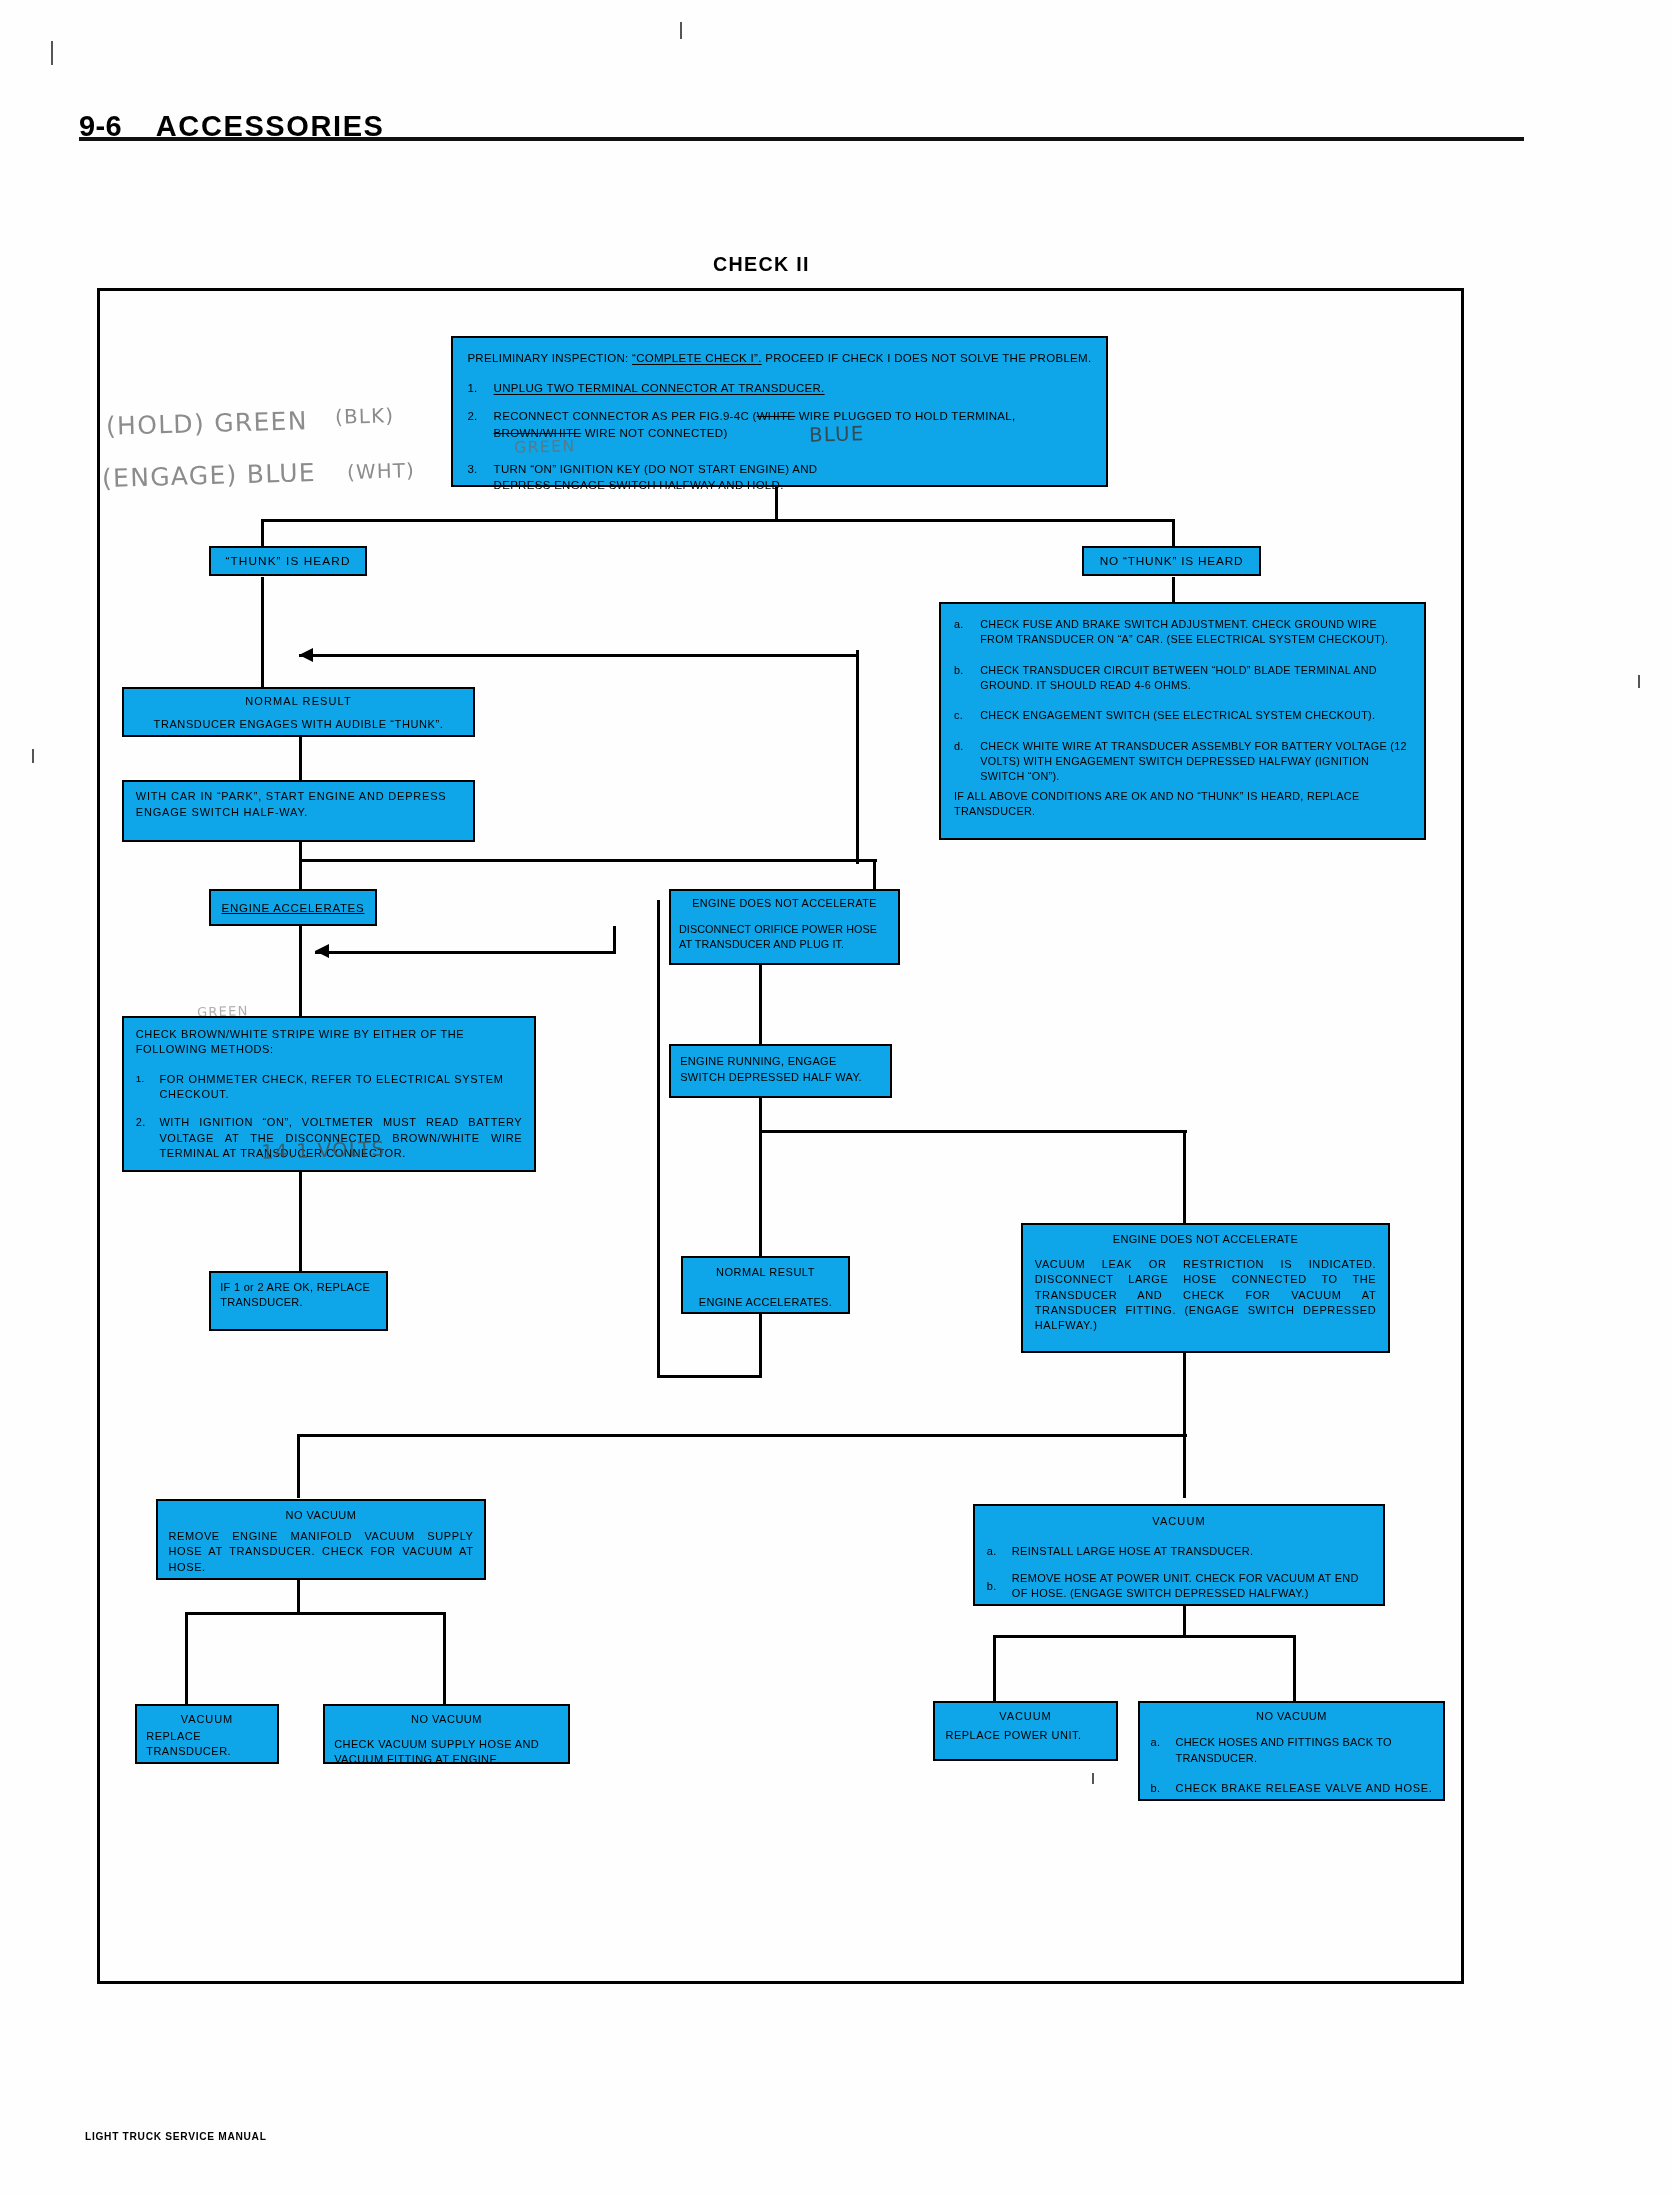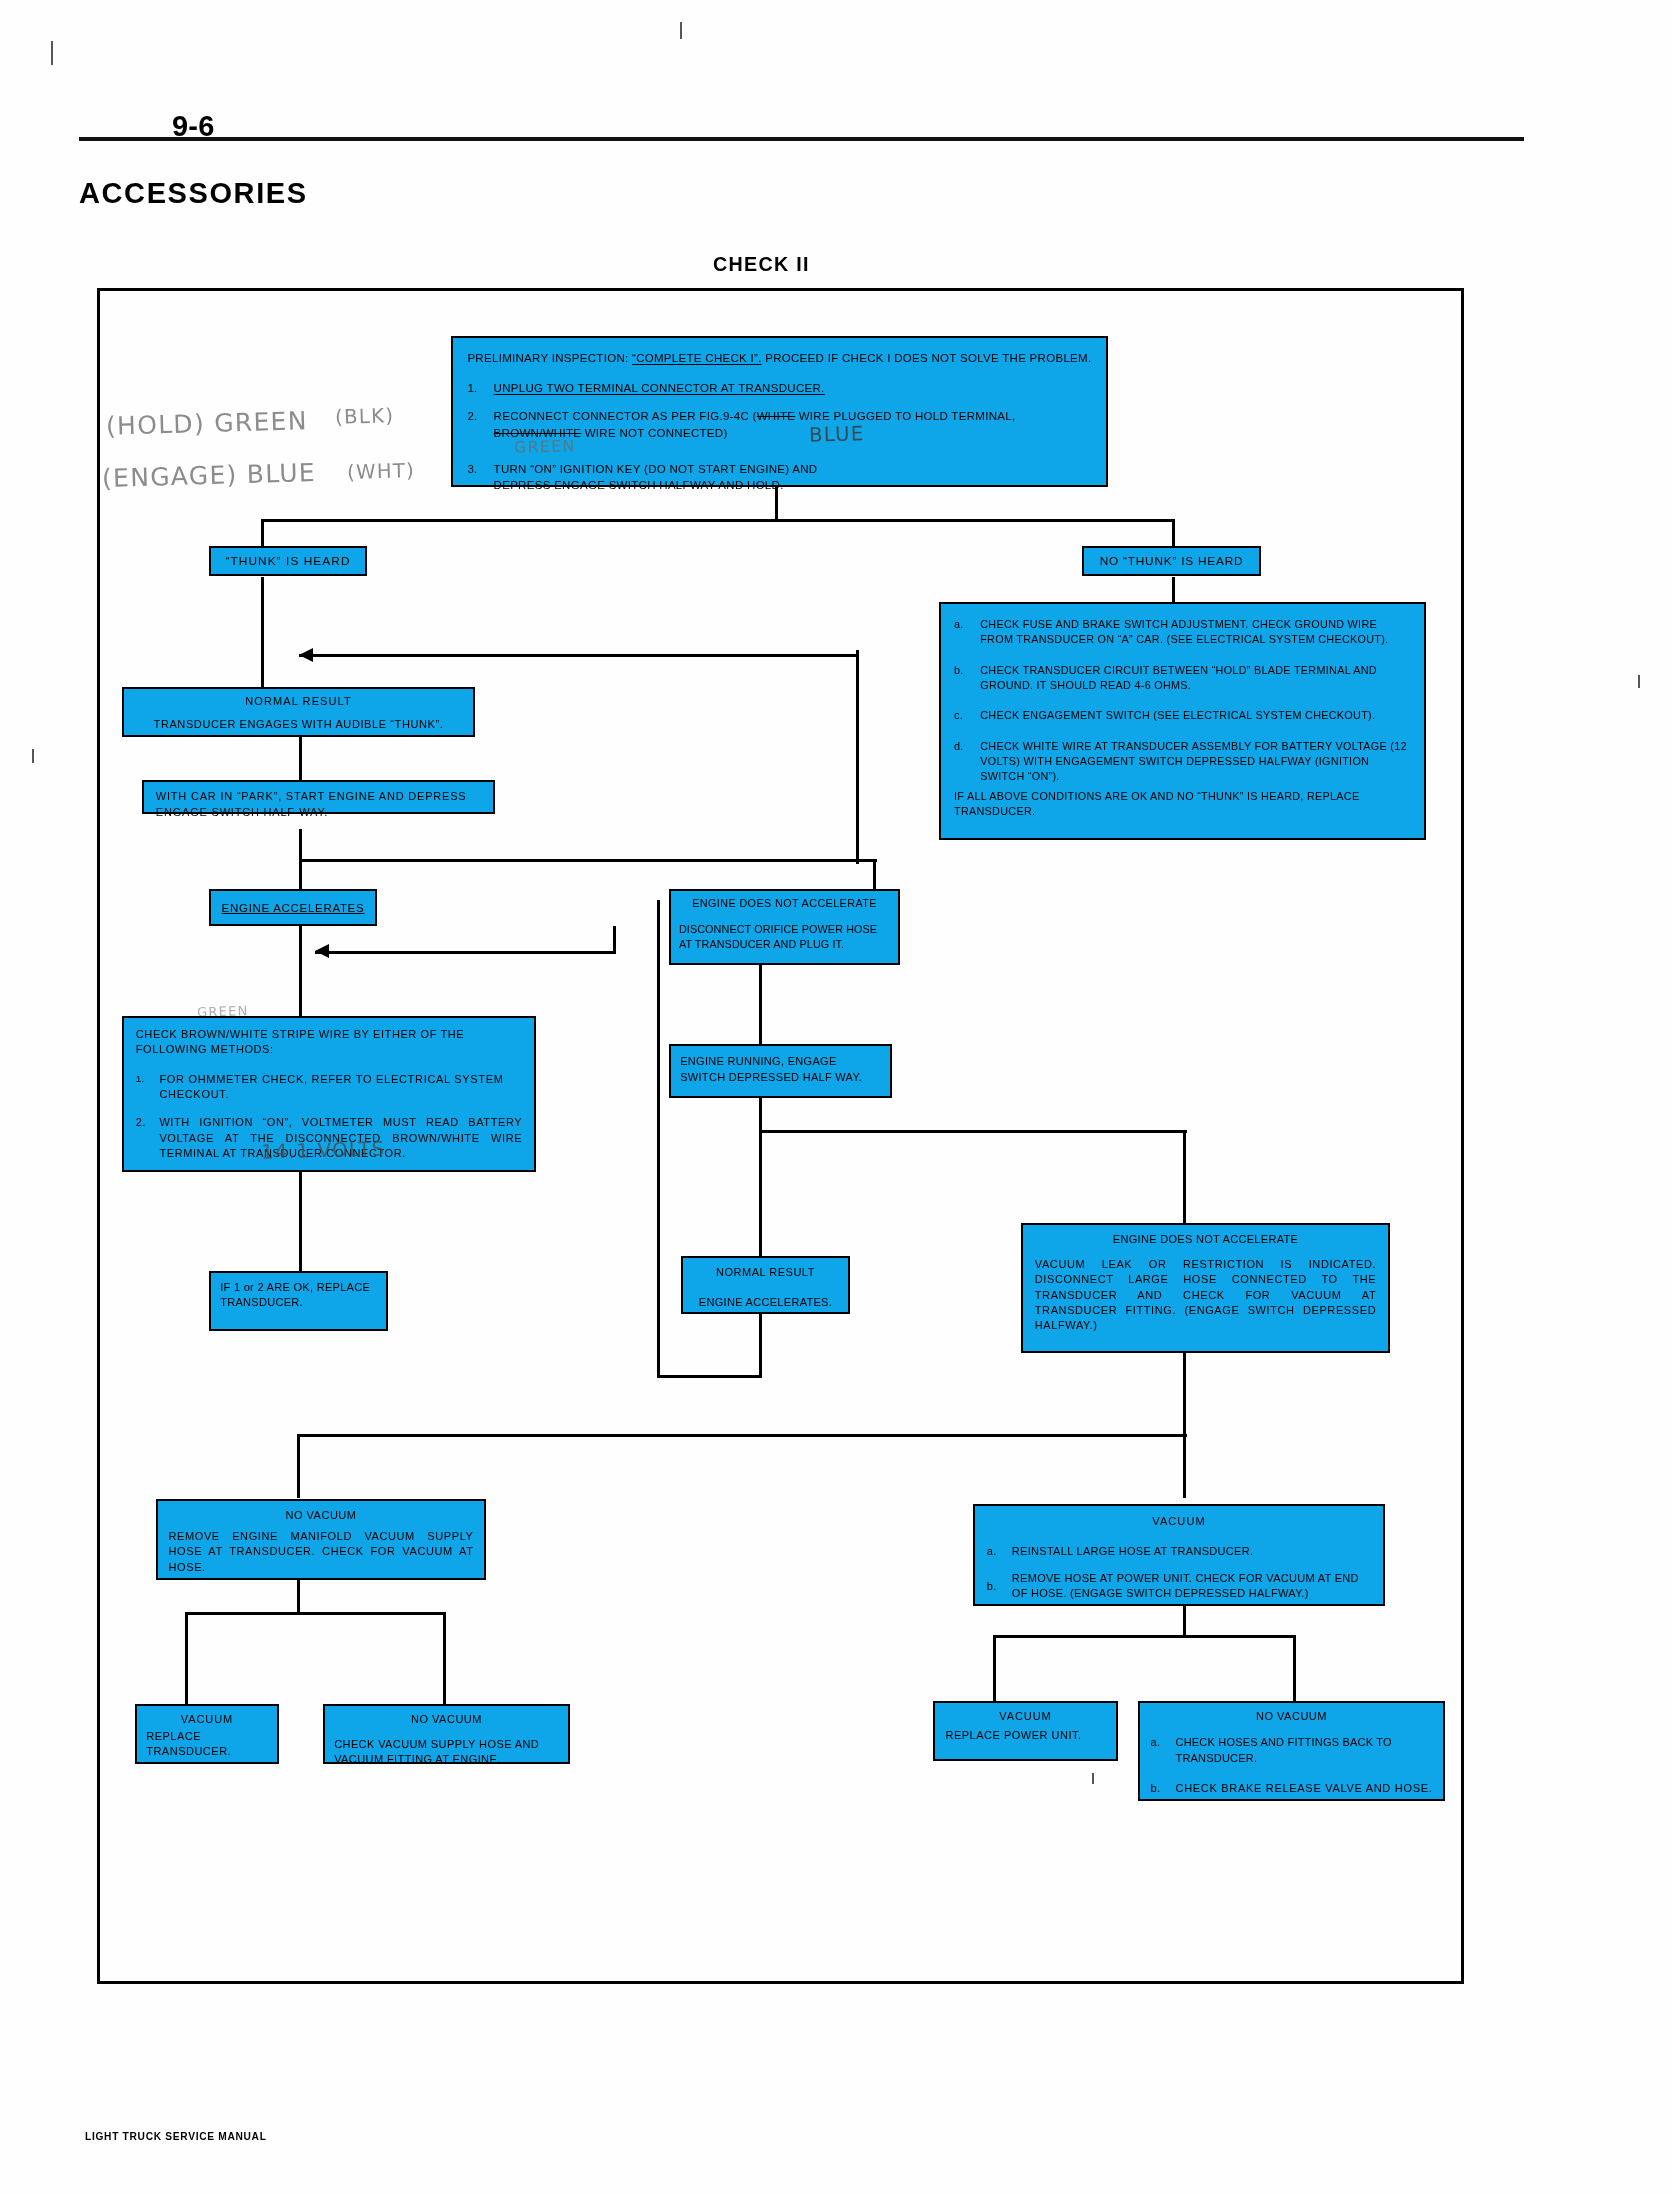--- a/index.html
+++ b/index.html
@@ -5,21 +5,21 @@
   html,body{margin:0;padding:0;background:#ffffff;}
   body{
     width:1673px;height:2194px;position:relative;
     font-family:"Liberation Sans", sans-serif;
     color:#000000;
     -webkit-font-smoothing:none;
   }
   .page{position:absolute;inset:0;background:#fefefe;}
 
   
-  .hdr{position:absolute;left:79px;top:110px;display:flex;align-items:center;gap:34px;flex-direction:column;}
+  .hdr{position:absolute;left:79px;top:110px;display:flex;align-items:flex-end;gap:34px;}
   .hdr .pg{font-size:29px;font-weight:bold;letter-spacing:0.3px;}
   .hdr .ttl{font-size:29px;font-weight:bold;letter-spacing:1.6px;}
   .hdr-rule{position:absolute;left:79px;top:137px;width:1445px;height:3.9px;background:#111;}
 
   
   .edgemark{position:absolute;background:#555;}
 
   
   .chart-title{position:absolute;left:713px;top:253px;font-size:19.7px;font-weight:bold;letter-spacing:1.3px;}
 
@@ -197,21 +197,21 @@
       <div class="tx">CHECK WHITE WIRE AT TRANSDUCER ASSEMBLY FOR BATTERY VOLTAGE (12 VOLTS) WITH ENGAGEMENT SWITCH DEPRESSED HALFWAY (IGNITION SWITCH “ON”).</div>
     </div>
     <div style="margin-top:5.3px;">IF ALL ABOVE CONDITIONS ARE OK AND NO “THUNK” IS HEARD, REPLACE TRANSDUCER.</div>
   </div>
 
   <div class="box thick" style="left:122px;top:687px;width:353px;height:50px;padding:5.3px 9.2px;font-size:11px;">
     <div class="ttlline" style="margin-bottom:6.6px;letter-spacing:1.1px;">NORMAL RESULT</div>
     <div class="ctr" style="letter-spacing:0.6px;">TRANSDUCER ENGAGES WITH AUDIBLE “THUNK”.</div>
   </div>
 
-  <div class="box thick" style="left:122px;top:780px;width:353px;height:34px;padding:7.2px 11.8px;font-size:11px;letter-spacing:0.8px;line-height:1.45;margin-left:20px;">
+  <div class="box thick" style="left:122px;top:780px;width:353px;height:62px;padding:7.2px 11.8px;font-size:11px;letter-spacing:0.8px;line-height:1.45;">
     <span>WITH CAR IN “PARK”, START ENGINE AND DEPRESS ENGAGE SWITCH HALF-WAY.</span>
   </div>
 
   <div class="box ctr" style="left:209px;top:889px;width:168px;height:37px;padding:0;line-height:35px;font-size:11.5px;letter-spacing:0.7px;text-decoration:underline;">
     <span>ENGINE ACCELERATES</span>
   </div>
 
   <div class="box thick" style="left:669px;top:889px;width:231px;height:76px;padding:5.3px 7.9px;font-size:10.8px;">
     <div class="ctr" style="letter-spacing:0.4px;margin-bottom:10.5px;">ENGINE DOES NOT ACCELERATE</div>
     <div style="letter-spacing:0.1px;line-height:1.35;">DISCONNECT ORIFICE POWER HOSE AT TRANSDUCER AND PLUG IT.</div>

